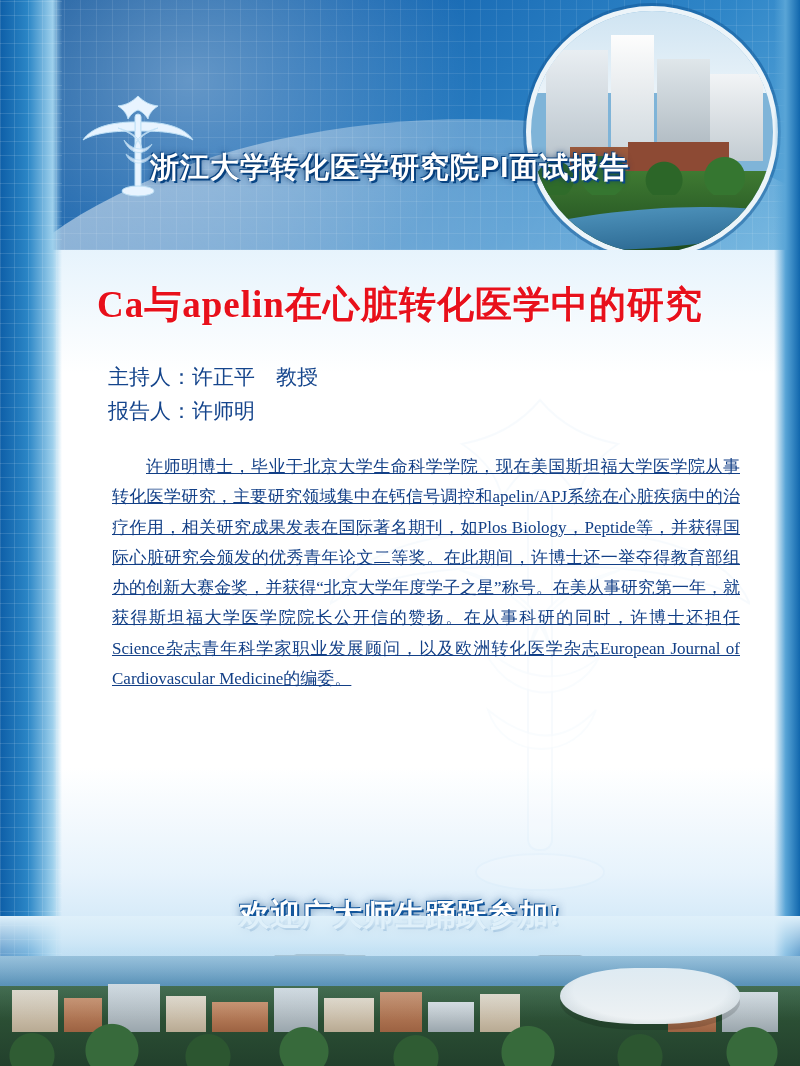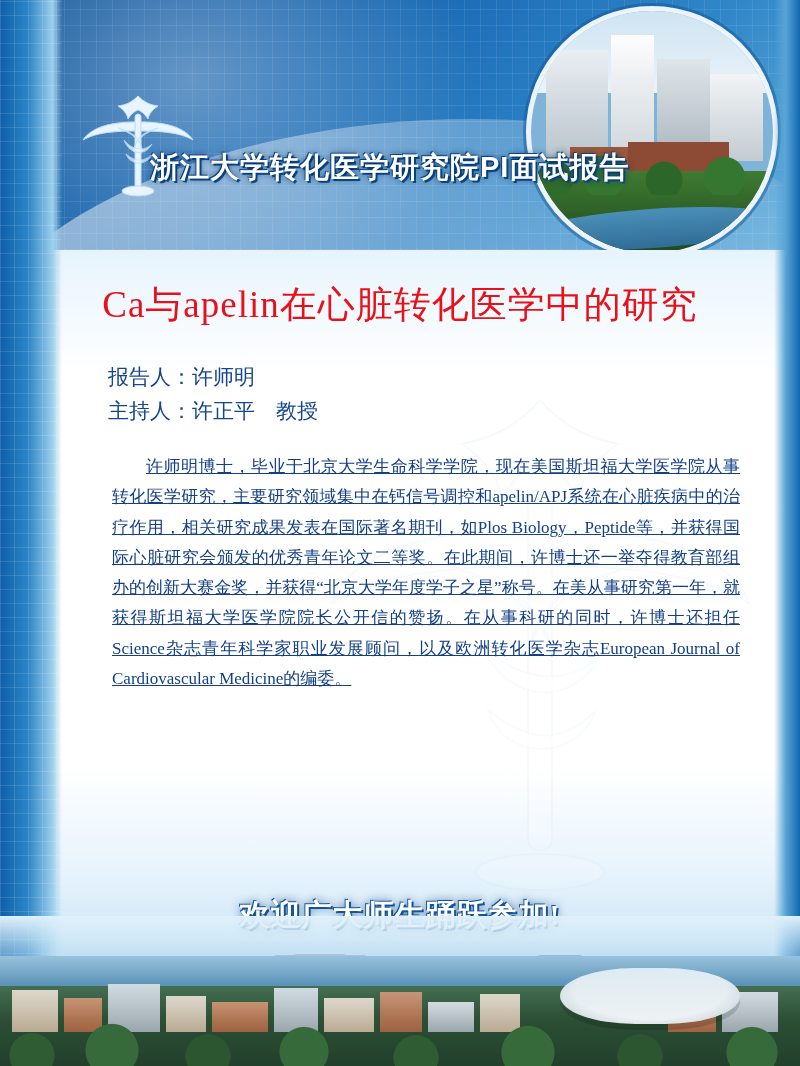--- a/index.html
+++ b/index.html
@@ -118,21 +118,21 @@
     position:absolute; left:330px; top:380px; width:420px; height:520px;
     opacity:.16; pointer-events:none;
   }
 
   
   .content { position:absolute; left:0; top:250px; width:800px; }
 
   .title {
     margin:30px 0 0 0;
     text-align:center;
-    font-size:37px; font-weight:normal;
+    font-size:37px; font-weight:bold;
     color:#e8101b;
     letter-spacing:1px;
     text-shadow: 1px 1px 0 rgba(255,255,255,.9);
     font-family: "Liberation Serif", serif;
   }
 
   .meta {
     margin:30px 0 0 108px;
     font-size:21px; color:#15458c; line-height:1.62;
     font-family: "Liberation Serif", serif;
@@ -278,22 +278,22 @@
         <path d="M158 330 c42 34 76 34 108 0 c-18 52 -92 52 -108 0z" opacity=".7"></path>
         <ellipse cx="210" cy="492" rx="64" ry="18"></ellipse>
       </g>
     </svg>
   </div>
 
   <div class="content">
     <div class="title">Ca与apelin在心脏转化医学中的研究</div>
 
     <div class="meta">
+      <div class="row"><span>主持人：</span><span>许正平　教授</span></div>
       <div class="row"><span>报告人：</span><span>许师明</span></div>
-      <div class="row"><span>主持人：</span><span>许正平　教授</span></div>
     </div>
 
     <div class="body-text">许师明博士，毕业于北京大学生命科学学院，现在美国斯坦福大学医学院从事转化医学研究，主要研究领域集中在钙信号调控和apelin/APJ系统在心脏疾病中的治疗作用，相关研究成果发表在国际著名期刊，如Plos Biology，Peptide等，并获得国际心脏研究会颁发的优秀青年论文二等奖。在此期间，许博士还一举夺得教育部组办的创新大赛金奖，并获得“北京大学年度学子之星”称号。在美从事研究第一年，就获得斯坦福大学医学院院长公开信的赞扬。在从事科研的同时，许博士还担任Science杂志青年科学家职业发展顾问，以及欧洲转化医学杂志European Journal of Cardiovascular Medicine的编委。</div>
   </div>
 
   <div class="welcome">
     <div class="w1">欢迎广大师生踊跃参加!</div>
     <div class="w2">主办：浙江大学转化医学研究院</div>
   </div>
 

